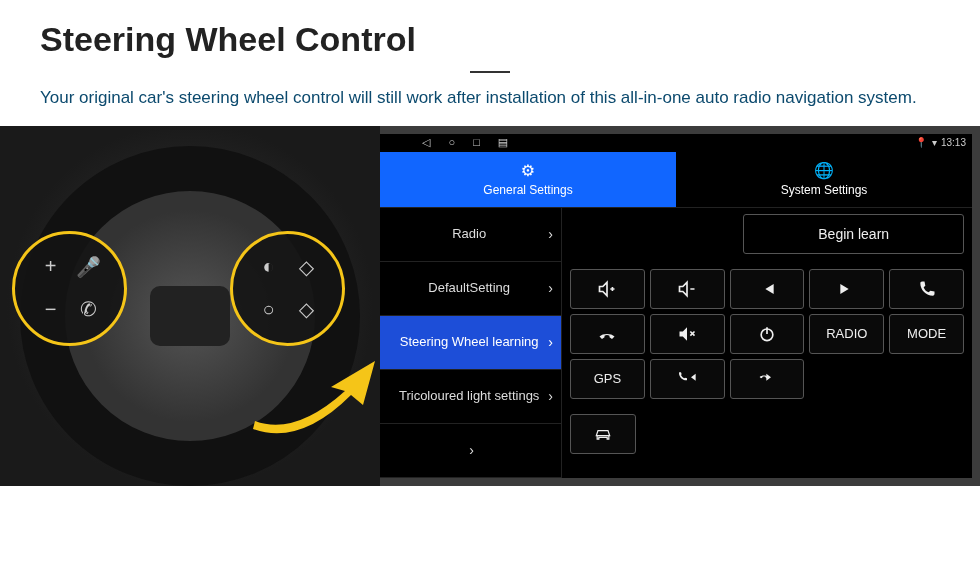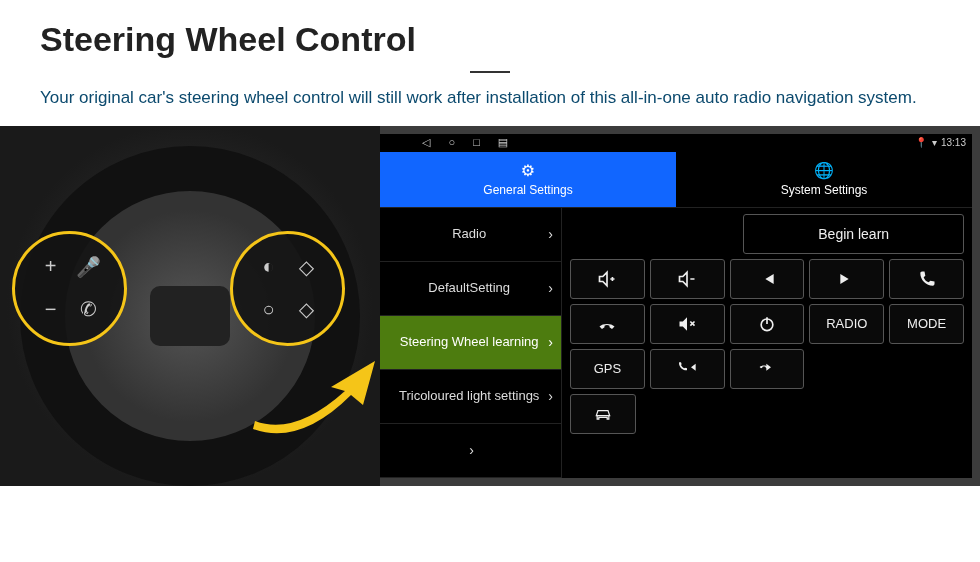--- a/index.html
+++ b/index.html
@@ -34,24 +34,24 @@
 .tabs { display: flex; height: 56px; }
 .tab { flex: 1; display: flex; flex-direction: column; align-items: center; justify-content: center; color: #fff; font-size: 12px; gap: 3px; border-bottom: 1px solid #222; cursor: pointer; }
 .tab.active { background: #1166ff; }
 .tab .ticon { font-size: 16px; }
 
 .body-row { flex: 1; display: flex; }
 
 .sidemenu { width: 182px; display: flex; flex-direction: column; }
 .menu-item { flex: 1; border-bottom: 1px solid #222; border-right: 1px solid #222; display: flex; align-items: center; justify-content: space-between; padding: 0 8px 0 10px; color: #ddd; font-size: 13px; cursor: pointer; text-align: center; }
 .menu-item span:first-child { flex: 1; text-align: center; line-height: 1.2; }
-.menu-item.active { background: #4d7c0f; color: #fff; }
+.menu-item.active { background: #1d4ed8; color: #fff; }
 .chev { font-size: 14px; color: inherit; }
 
-.main-area { flex: 1; display: flex; flex-direction: column; padding: 6px 8px; gap: 5px; text-align: center; }
+.main-area { flex: 1; display: flex; flex-direction: column; padding: 6px 8px; gap: 15px; text-align: center; }
 .begin-row { display: flex; }
 .begin-btn { flex: 1; height: 40px; border: 1px solid #555; border-radius: 3px; display: flex; align-items: center; justify-content: center; color: #eee; font-size: 14px; cursor: pointer; margin-left: 44%; }
 .grid { display: grid; grid-template-columns: repeat(5, 1fr); gap: 5px; }
 .gbtn { height: 40px; border: 1px solid #555; border-radius: 3px; display: flex; align-items: center; justify-content: center; color: #eee; font-size: 13px; cursor: pointer; background: #0a0a0a; }
 .gbtn svg { width: 20px; height: 20px; fill: #eee; }
 .lastrow { display: flex; gap: 5px; }
 .lastrow .gbtn { width: 66px; }
 </style>
 </head>
 <body>

